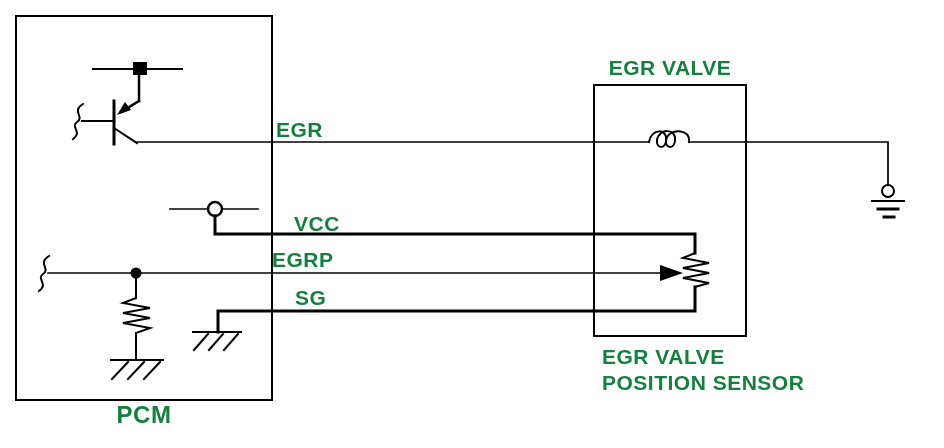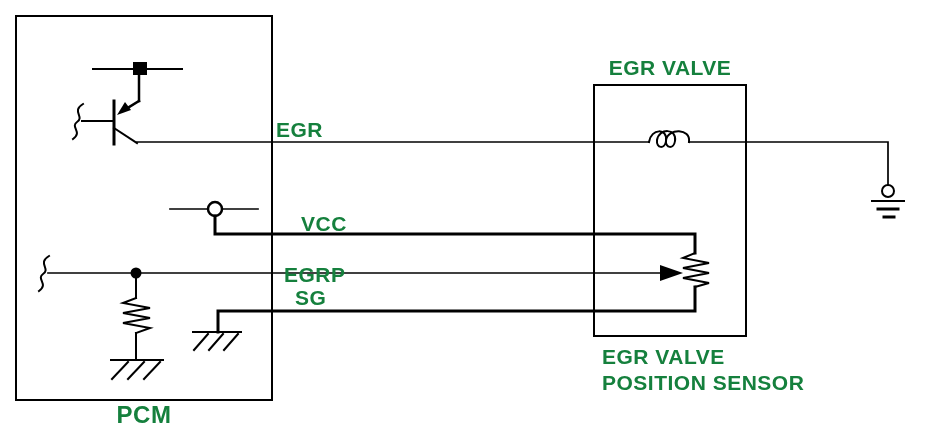--- a/index.html
+++ b/index.html
@@ -94,22 +94,22 @@
           <path d="M208,334 L194,350" stroke-width="2"></path>
           <path d="M223,334 L209,350" stroke-width="2"></path>
           <path d="M238,334 L224,350" stroke-width="2"></path>
         </g>
       </g>
 
     </g>
   </svg>
 
   <div class="lbl" style="left:276px;top:119px;">EGR</div>
-  <div class="lbl" style="left:301px;top:213px;text-align:right;">VCC</div>
-  <div class="lbl" style="left:284px;top:249px;margin-top:15px;">EGRP</div>
+  <div class="lbl" style="left:294px;top:213px;text-align:right;">VCC</div>
+  <div class="lbl" style="left:272px;top:249px;">EGRP</div>
   <div class="lbl" style="left:275px;top:287px;margin-left:20px;">SG</div>
 
   <div class="lbl center" style="left:16px;top:404px;width:256px;font-size:24px;">PCM</div>
 
   <div class="lbl center" style="left:584px;top:57px;width:172px;">EGR VALVE</div>
 
   <div class="lbl sensor-caption" style="left:602px;top:344px;">
     <div>EGR VALVE</div>
     <div>POSITION SENSOR</div>
   </div>

